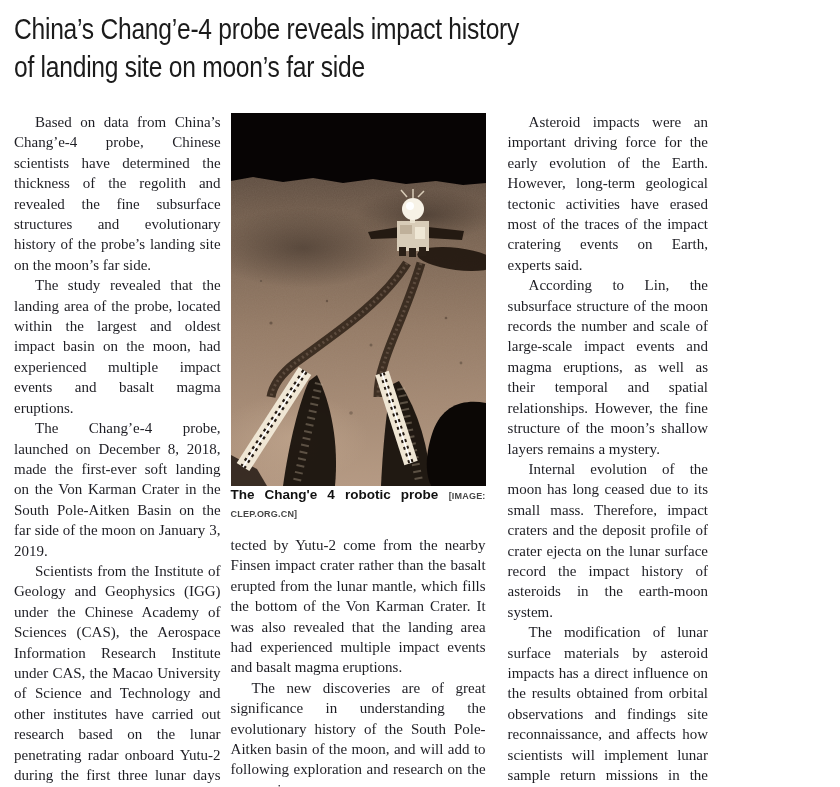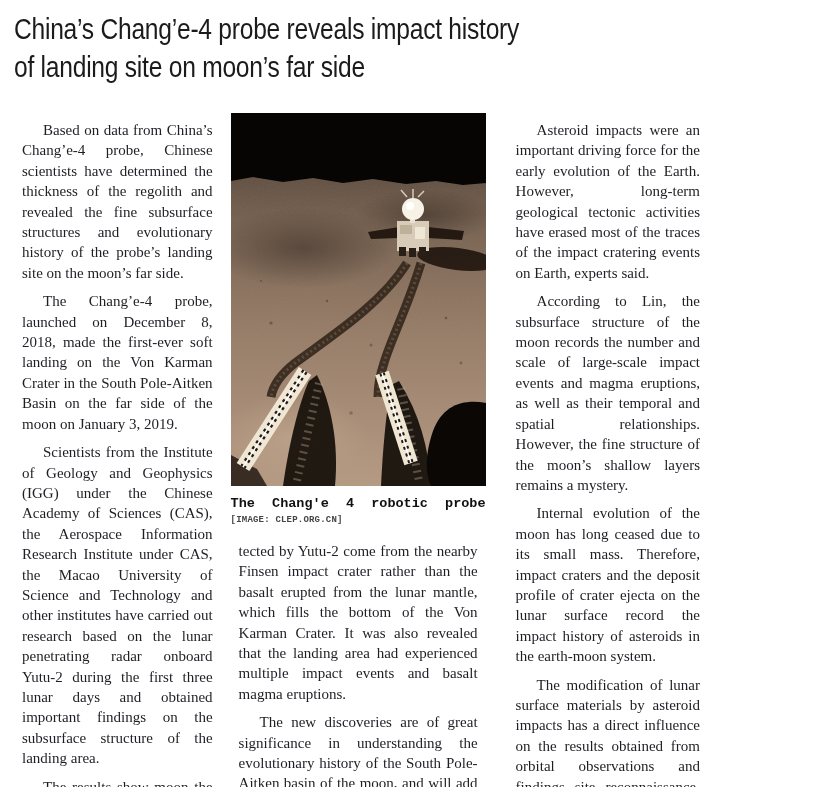--- a/index.html
+++ b/index.html
@@ -17,29 +17,29 @@
   .hl-line {
     display:block; font-size:30px; line-height:38px;
     white-space:nowrap; letter-spacing:-0.3px;
     transform:scaleX(0.82); transform-origin:0 50%;
   }
   .content { display:flex; margin:26px 10px 0 14px; }
   .col {
     text-align:justify; font-size:15px; line-height:20.4px;
     color:var(--body_color, #1e1e24);
   }
-  .col p { margin:8px; text-indent:21px; }
+  .col p { margin:0; text-indent:21px; }
   .col p.cont { text-indent:0; }
   .col1 { width:268px; }
   .col2 { width:256px; margin-left:10px; }
   .col3 { width:260px; margin-left:22px; }
   .photo-wrap { width:255px; height:373px; margin-top:1px; overflow:hidden; }
   .photo-wrap svg { display:block; }
   .caption {
-    margin-top:10px; font-family:Liberation Mono, monospace; line-height:15px;
+    font-family:Liberation Sans, sans-serif; line-height:15px;
   }
   .caption-title { font-weight:700; font-size:13.5px; color:#111111; }
   .caption-credit {
     font-weight:700; font-size:9px; letter-spacing:0.2px;
     color:var(--caption_credit_color, #454545);
   }
   .col2 .body-text { margin-top:13px; }
   .italic { font-style:italic; }
   .source {
     margin-top:12px; text-align:right; font-style:italic; font-size:11px;
@@ -53,20 +53,21 @@
 
   <h1 class="headline">
     <span class="hl-line">China’s Chang’e-4 probe reveals impact history</span>
     <span class="hl-line">of landing site on moon’s far side</span>
   </h1>
 
   <div class="content">
 
     <div class="col col1">
       <p>Based on data from China’s Chang’e-4 probe, Chinese scientists have determined the thickness of the regolith and revealed the fine subsurface structures and evolutionary history of the probe’s landing site on the moon’s far side.</p>
+      <p>The study revealed that the landing area of the probe, located within the largest and oldest impact basin on the moon, had experienced multiple impact events and basalt magma eruptions.</p>
       <p>The Chang’e-4 probe, launched on December 8, 2018, made the first-ever soft landing on the Von Karman Crater in the South Pole-Aitken Basin on the far side of the moon on January 3, 2019.</p>
       <p>Scientists from the Institute of Geology and Geophysics (IGG) under the Chinese Academy of Sciences (CAS), the Aerospace Information Research Institute under CAS, the Macao University of Science and Technology and other institutes have carried out research based on the lunar penetrating radar onboard Yutu-2 during the first three lunar days and obtained important findings on the subsurface structure of the landing area.</p>
       <p>The results show moon the materials de-</p>
     </div>
 
     <div class="col col2">
       <div class="photo-wrap">
 
         <svg width="255" height="373" viewBox="0 0 255 373" xmlns="http://www.w3.org/2000/svg">
           <defs>

